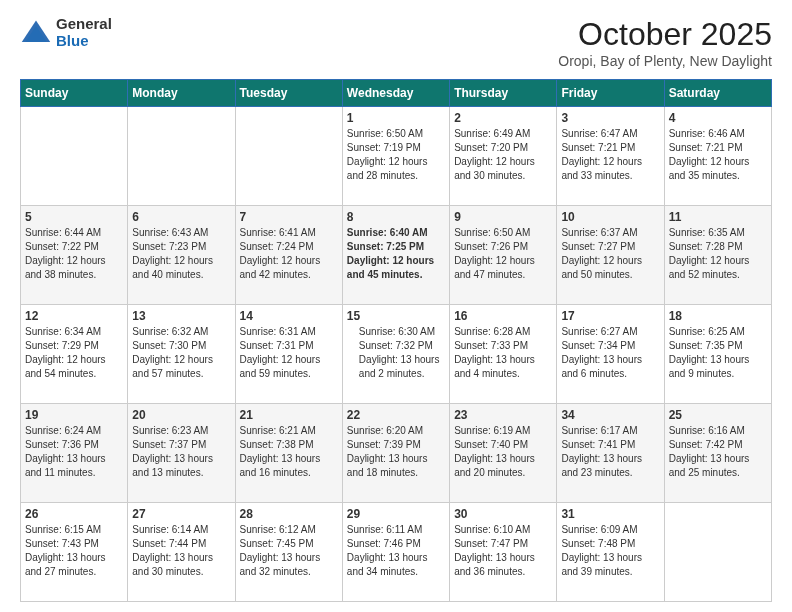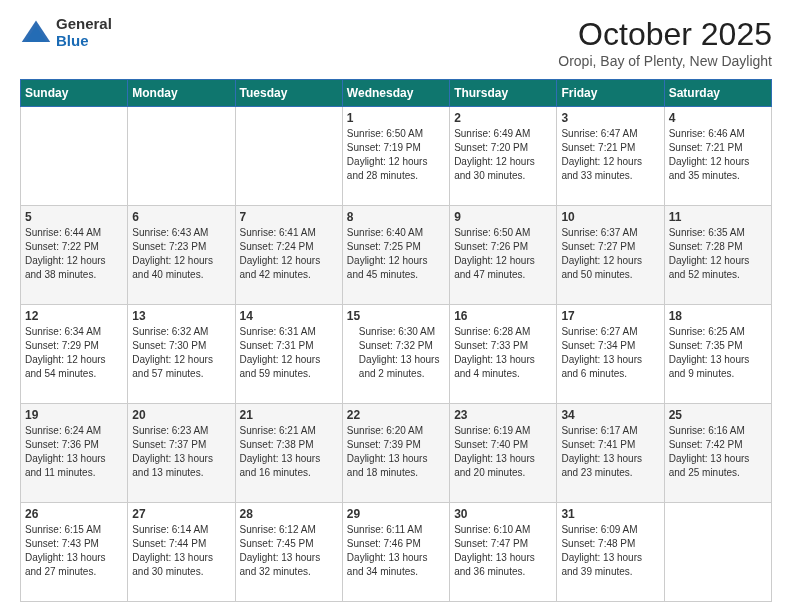--- a/index.html
+++ b/index.html
@@ -179,21 +179,21 @@
 Daylight: 12 hours and 40 minutes.</div>
           </td>
           <td>
             <span class="day-num">7</span>
             <div class="day-info" style="white-space: pre-line;">Sunrise: 6:41 AM
 Sunset: 7:24 PM
 Daylight: 12 hours and 42 minutes.</div>
           </td>
           <td>
             <span class="day-num">8</span>
-            <div class="day-info" style="white-space: pre-line;">Sunrise: 6:40 AM
+            <div class="day-info" style="white-space: pre-line; font-weight: bold;">Sunrise: 6:40 AM
 Sunset: 7:25 PM
 Daylight: 12 hours and 45 minutes.</div>
           </td>
           <td>
             <span class="day-num">9</span>
             <div class="day-info" style="white-space: pre-line;">Sunrise: 6:50 AM
 Sunset: 7:26 PM
 Daylight: 12 hours and 47 minutes.</div>
           </td>
           <td>

